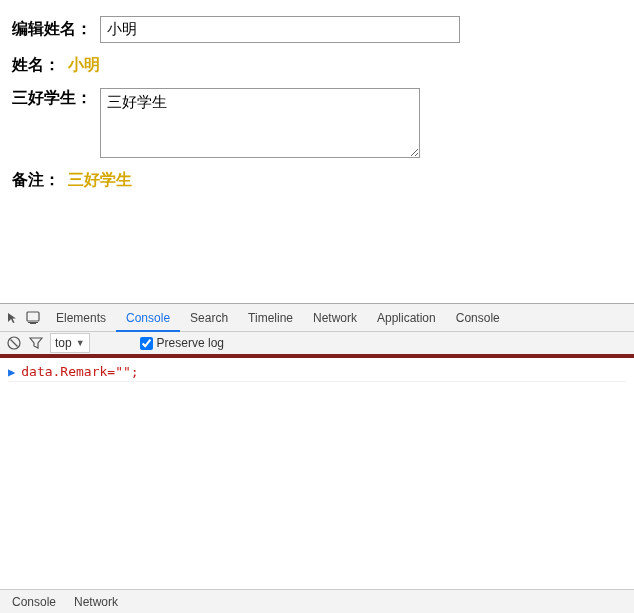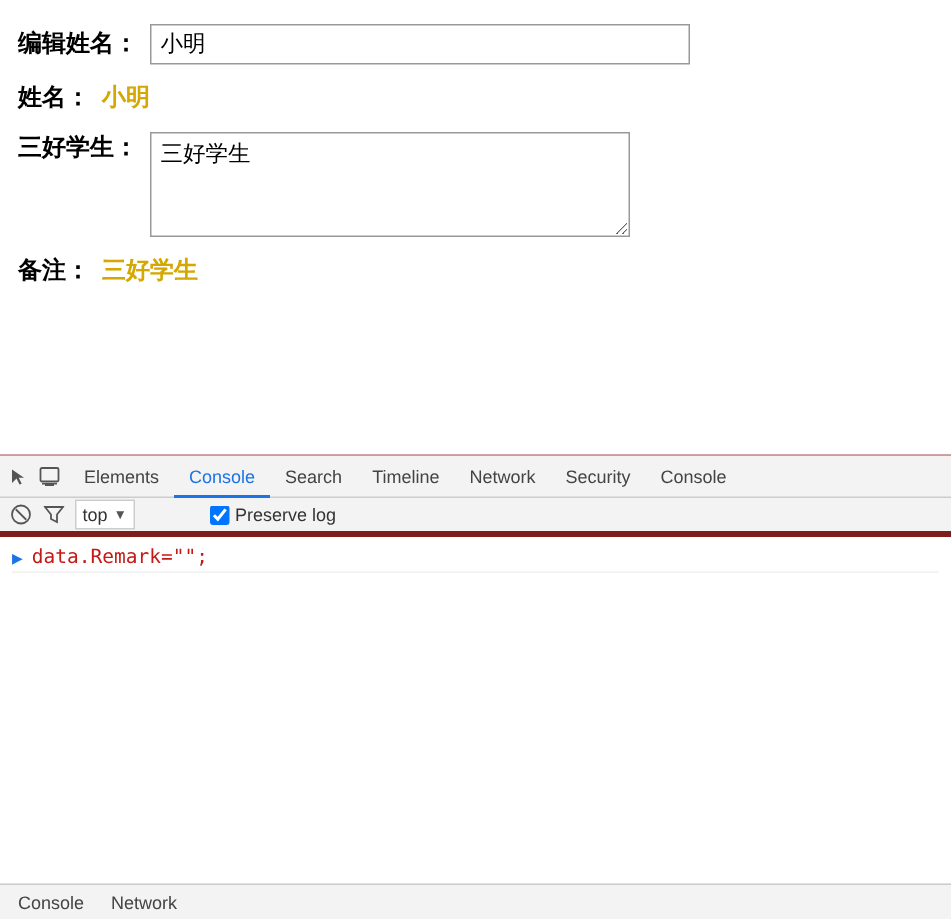--- a/index.html
+++ b/index.html
@@ -68,21 +68,21 @@
       margin-bottom: 12px;
     }
 
     
     .devtools {
       position: fixed;
       bottom: 0;
       left: 0;
       right: 0;
       border-top: 1px solid #aaa;
-      background: #ef4444;
+      background: #6d28d9;
       height: 310px;
     }
 
     .devtools-toolbar {
       display: flex;
       align-items: center;
       background: #f3f3f3;
       border-bottom: 1px solid #ccc;
       height: 28px;
       padding: 0 4px;
@@ -285,21 +285,21 @@
         </svg>
       </button>
     </div>
 
     <div class="devtools-tabs">
       <button class="devtools-tab">Elements</button>
       <button class="devtools-tab active">Console</button>
       <button class="devtools-tab">Search</button>
       <button class="devtools-tab">Timeline</button>
       <button class="devtools-tab">Network</button>
-      <button class="devtools-tab">Security</button>
+      <button class="devtools-tab">Application</button>
       <button class="devtools-tab">Console</button>
     </div>
   </div>
 
   <div class="devtools-console-toolbar">
     <button class="console-icon-btn">
       <svg width="14" height="14" viewBox="0 0 14 14" fill="none">
         <circle cx="7" cy="7" r="6" stroke="#555" stroke-width="1.2"></circle>
         <line x1="3.5" y1="3.5" x2="10.5" y2="10.5" stroke="#555" stroke-width="1.2"></line>
       </svg>

